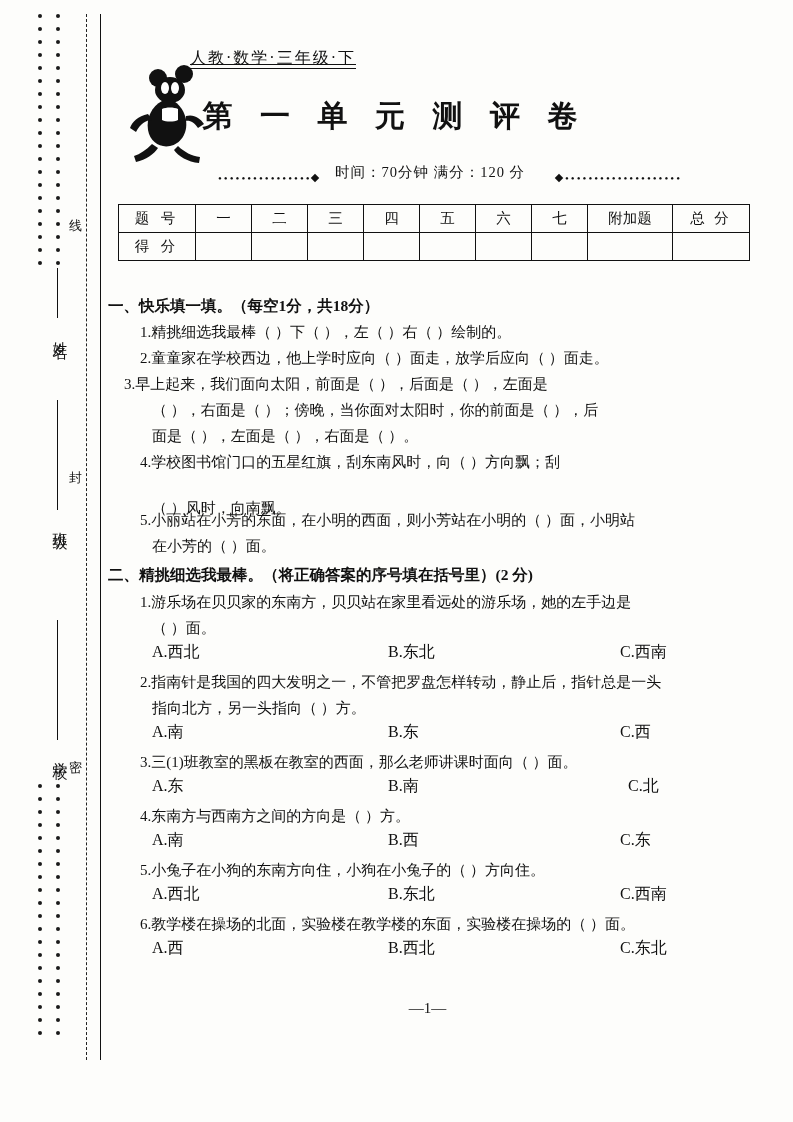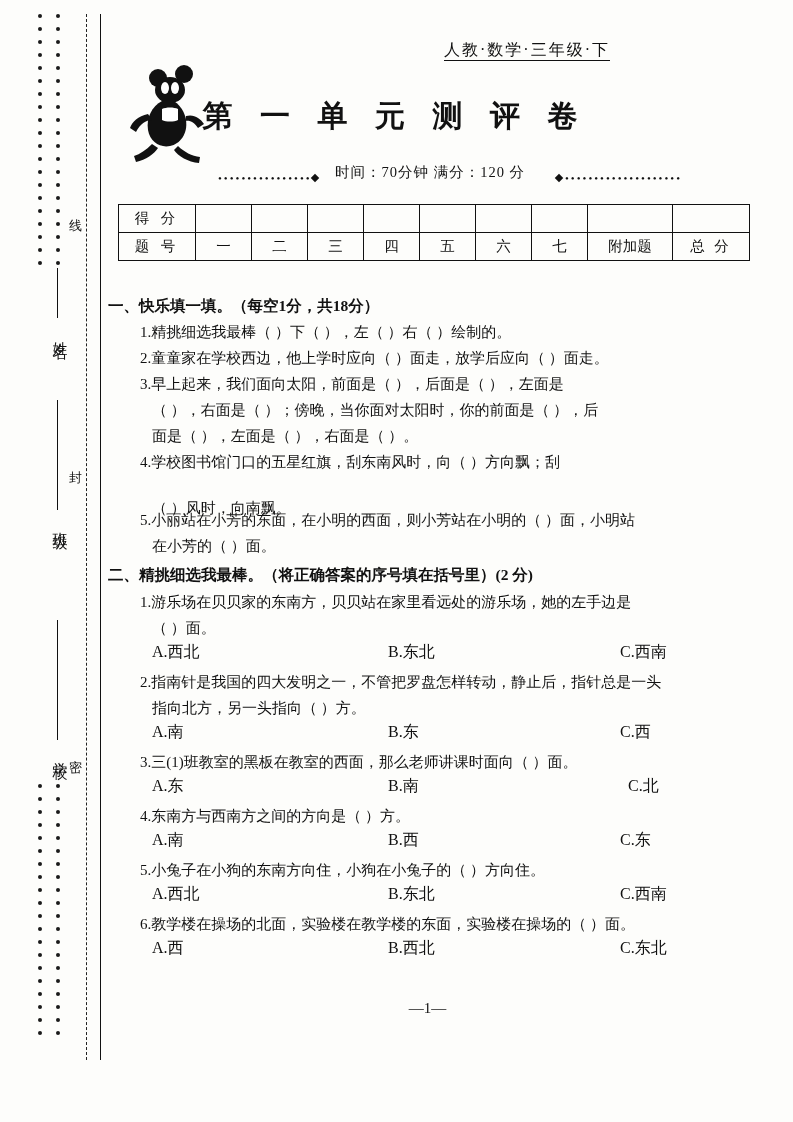--- a/index.html
+++ b/index.html
@@ -42,25 +42,26 @@
   .sealline {
     position:absolute; left:86px; top:14px;
     width:0; height:1046px; border-left:1px dashed #222;
   }
   .framebox {
     position:absolute; left:100px; top:14px; width:654px; height:1046px;
     border-left:1px solid #111;
   }
   
   .header-title {
-    position:absolute; left:190px; top:40px; width:420px;
-    text-align:right;
+    position:absolute; left:190px; top:48px; width:420px;
+    text-align:left;
     font-size:16px;
     font-family:"Liberation Serif", serif;
     letter-spacing:2px;
+    text-decoration:underline;
   }
   .header-title .u {
     border-bottom:1.5px solid #111; padding-bottom:2px;
   }
   .big-title {
     position:absolute; left:160px; top:96px; width:470px;
     text-align:center;
     font-size:30px; font-weight:bold;
     letter-spacing:10px;
     font-family:"Liberation Serif", serif;
@@ -247,57 +248,57 @@
 
   <div class="dotline" style="left:218px; width:100px;">••••••••••••••••</div>
   <div class="dotline" style="left:565px; width:140px;">••••••••••••••••••••</div>
   <div class="diamond" style="left:312px; top:175px;"></div>
   <div class="diamond" style="left:556px; top:175px;"></div>
   <div class="info-line">时间：70分钟  满分：120 分</div>
 
   <table class="score">
     <tbody>
         <tr>
-      <td class="lbl">得  分</td>
-      <td class="n"></td>
-      <td class="n"></td>
-      <td class="n"></td>
-      <td class="n"></td>
-      <td class="n"></td>
-      <td class="n"></td>
-      <td class="n"></td>
-      <td class="extra"></td>
-      <td class="total"></td>
-    </tr>
-    <tr>
       <td class="lbl">题  号</td>
       <td class="n">一</td>
       <td class="n">二</td>
       <td class="n">三</td>
       <td class="n">四</td>
       <td class="n">五</td>
       <td class="n">六</td>
       <td class="n">七</td>
       <td class="extra">附加题</td>
       <td class="total">总  分</td>
     </tr>
+    <tr>
+      <td class="lbl">得  分</td>
+      <td class="n"></td>
+      <td class="n"></td>
+      <td class="n"></td>
+      <td class="n"></td>
+      <td class="n"></td>
+      <td class="n"></td>
+      <td class="n"></td>
+      <td class="extra"></td>
+      <td class="total"></td>
+    </tr>
   </tbody>
     </table>
 
   <div class="sec sec-h" style="left:108px; top:293px;">
     <span>一、快乐填一填。</span><span>（每空1分，共18分）</span>
   </div>
 
   <div class="q" style="left:140px; top:320px;">
     <span>1.</span><span>精挑细选我最棒（      ）下（      ），左（      ）右（      ）绘制的。</span>
   </div>
   <div class="q" style="left:140px; top:346px;">
     <span>2.</span><span>童童家在学校西边，他上学时应向（      ）面走，放学后应向（      ）面走。</span>
   </div>
-  <div class="q" style="left:140px; top:372px;">
+  <div class="q" style="left:124px; top:372px;">
     <span>3.</span><span>早上起来，我们面向太阳，前面是（      ），后面是（      ），左面是</span>
   </div>
   <div class="q" style="left:152px; top:398px;">（      ），右面是（      ）；傍晚，当你面对太阳时，你的前面是（      ），后</div>
   <div class="q" style="left:152px; top:424px;">面是（      ），左面是（      ），右面是（      ）。</div>
 
   <div class="q" style="left:140px; top:450px;">
     <span>4.</span><span>学校图书馆门口的五星红旗，刮东南风时，向（           ）方向飘；刮</span>
   </div>
   <div class="q" style="left:152px; top:476px;margin-top:20px;">（      ）风时，向南飘。</div>
 

